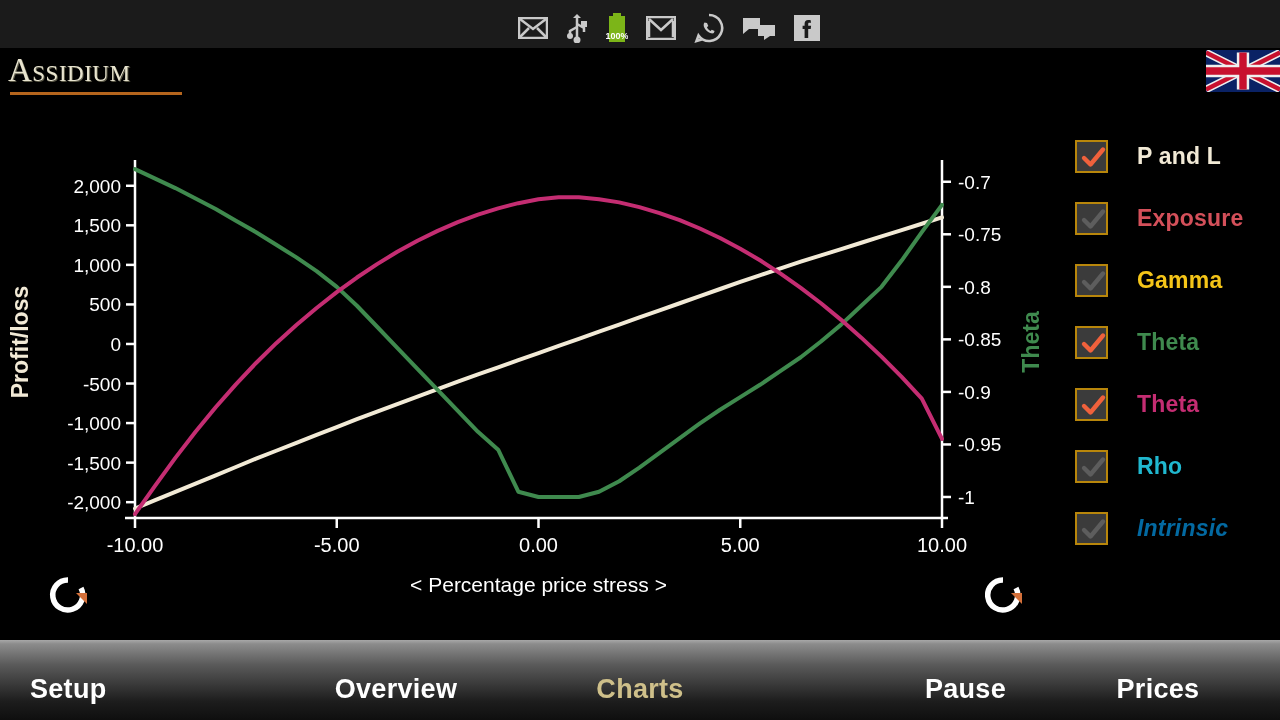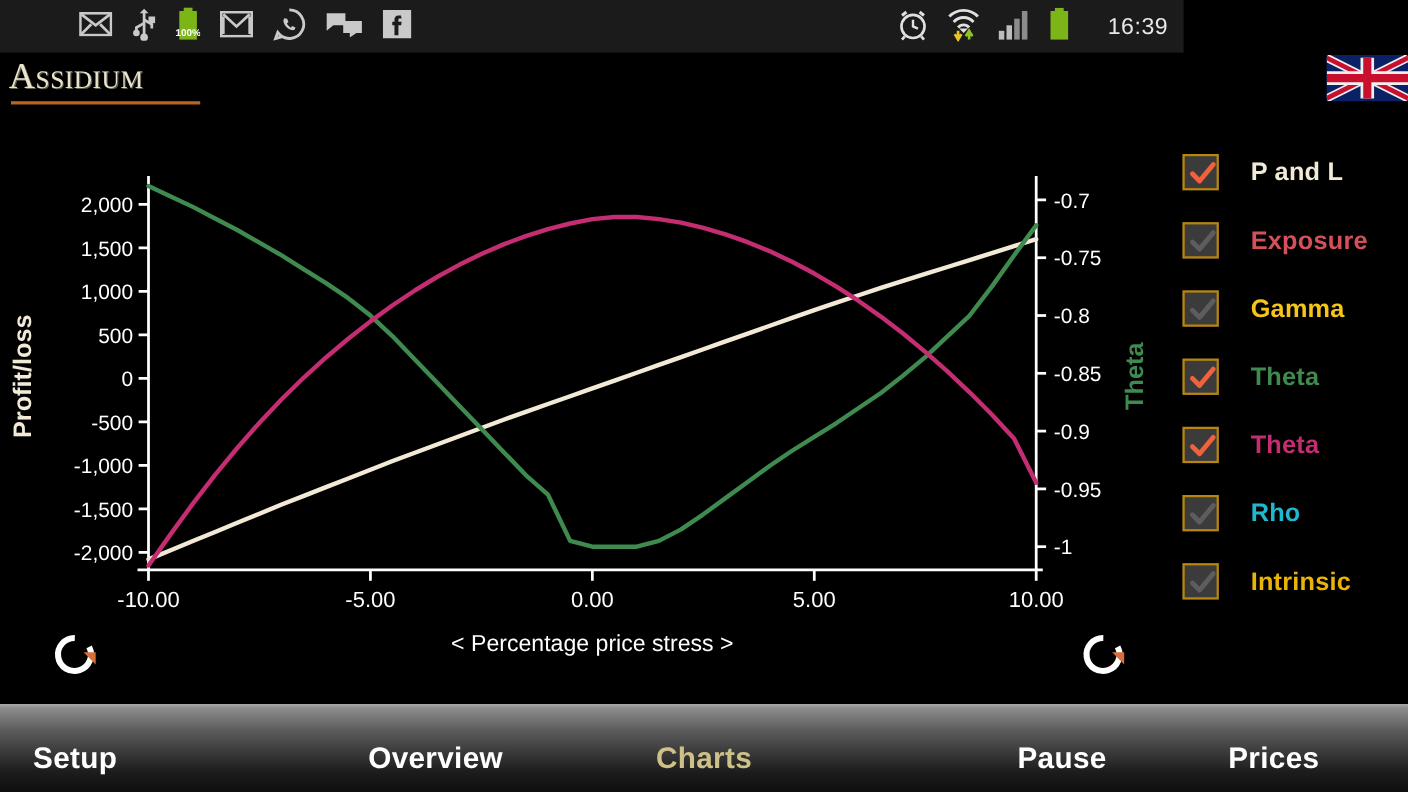--- a/index.html
+++ b/index.html
@@ -6,24 +6,25 @@
   html, body {
     width: 1280px; height: 720px;
     background: #000;
     font-family: "Liberation Sans", sans-serif;
     overflow: hidden;
   }
   #app { position: relative; width: 1280px; height: 720px; background: #000; }
 
   
   .statusbar {
-    position: absolute; left: 0; top: 0; width: 1076px; height: 48px;
+    position: absolute; left: 0; top: 0; width: 1280px; height: 48px;
     background: #1b1b1b;
     display: flex; align-items: center; justify-content: space-between;
     padding: 12px 14px;
+    flex-direction: column;
   }
   .sb-left { display: flex; align-items: center; gap: 18px; padding-left: 58px; }
   .sb-right { display: flex; align-items: center; gap: 14px; }
   .sb-ico { display: block; }
   .sb-clock {
     color: #e8e8e8; font-size: 21px; font-weight: 400; letter-spacing: 0.5px;
     margin-left: 20px; line-height: 1;
   }
 
   
@@ -317,21 +318,21 @@
           </svg>
         </span>
         <span class="legend-label" style="color: rgb(32, 184, 207);">Rho</span>
       </div>
       <div class="legend-row">
         <span class="cbox">
           <svg width="29" height="29" viewBox="0 0 29 29">
             <path d="M5 15 L11.5 21.5 L24 6.5" fill="none" stroke="#5d5d5d" stroke-width="4.4" stroke-linecap="round" stroke-linejoin="round"></path>
           </svg>
         </span>
-        <span class="legend-label" style="color: #eab308;">Intrinsic</span>
+        <span class="legend-label" style="color: #0369a1; font-style: italic;">Intrinsic</span>
       </div>
     </div>
 
   <div class="navbar" id="navbar">
       <div class="navitem first">Setup</div>
       <div class="navitem">Overview</div>
       <div class="navitem active">Charts</div>
       <div class="navitem last">Pause</div>
       <div class="navitem">Prices</div>
     </div>

